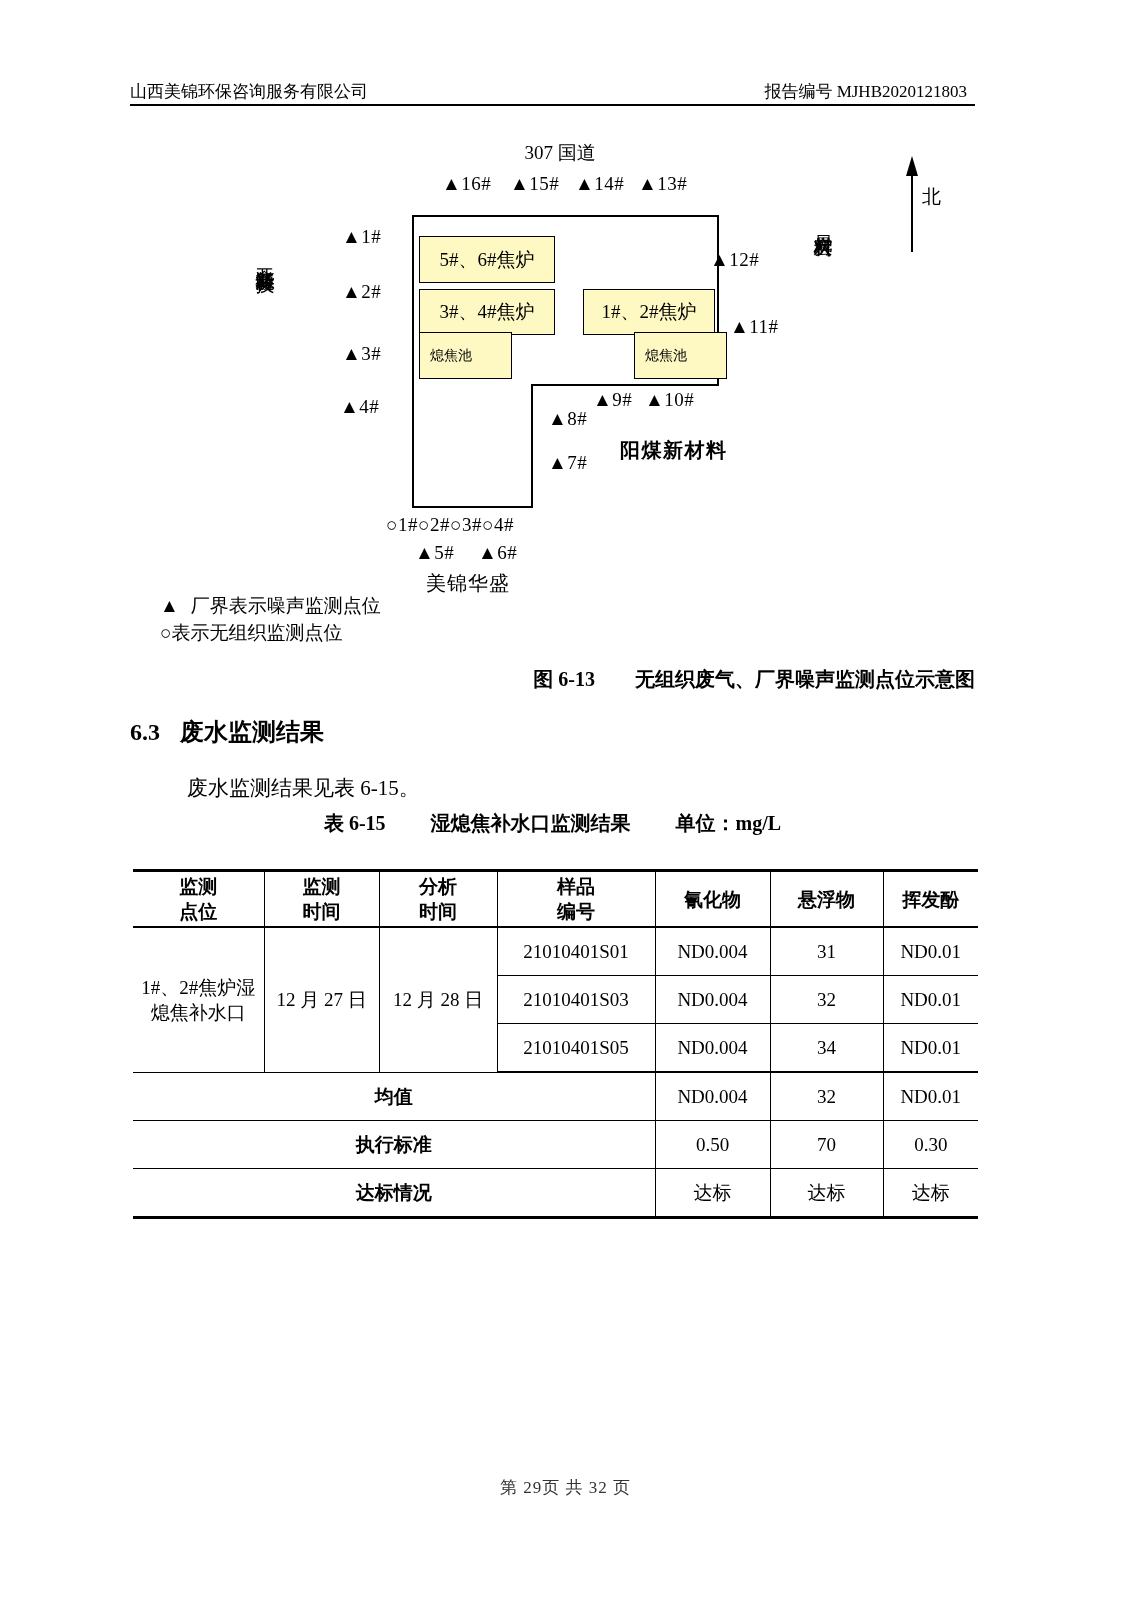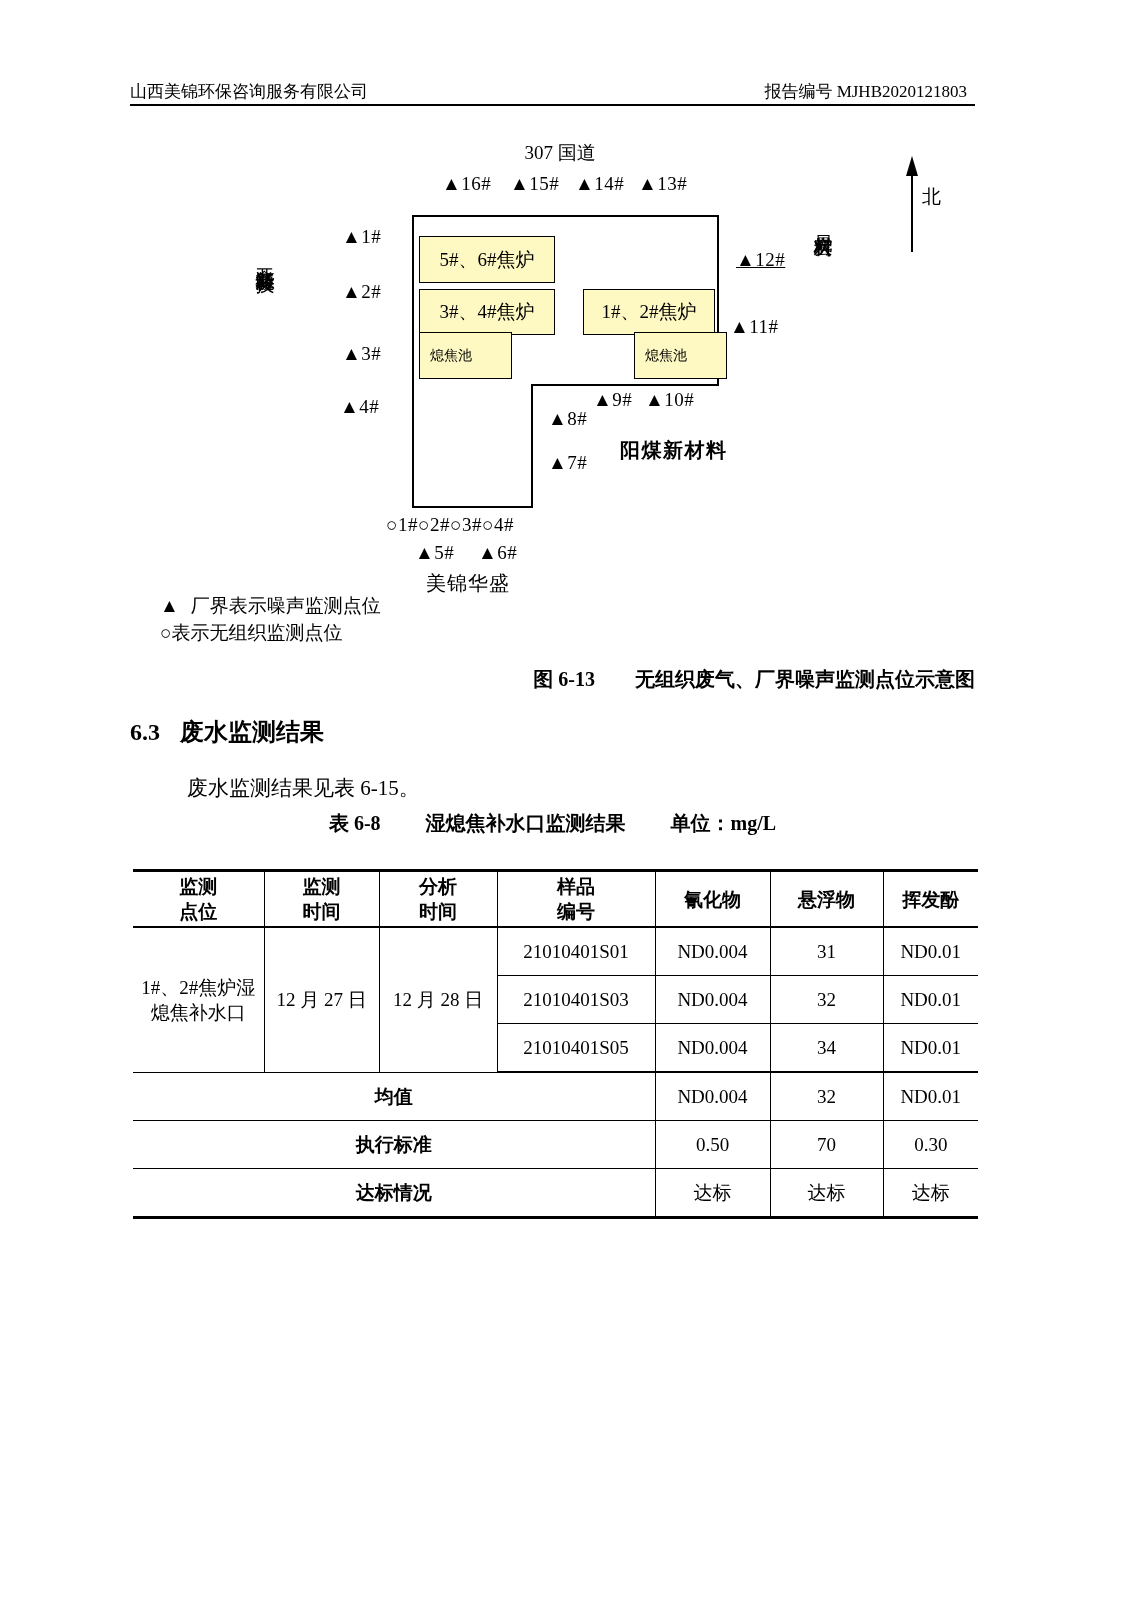--- a/index.html
+++ b/index.html
@@ -111,21 +111,21 @@
       <span class="noise-pt" style="left: 342px; top: 281px;">▲2#</span>
       <span class="noise-pt" style="left: 342px; top: 343px;">▲3#</span>
       <span class="noise-pt" style="left: 340px; top: 396px;">▲4#</span>
       <span class="noise-pt" style="left: 415px; top: 542px;">▲5#</span>
       <span class="noise-pt" style="left: 478px; top: 542px;">▲6#</span>
       <span class="noise-pt" style="left: 548px; top: 452px;">▲7#</span>
       <span class="noise-pt" style="left: 548px; top: 408px;">▲8#</span>
       <span class="noise-pt" style="left: 593px; top: 389px;">▲9#</span>
       <span class="noise-pt" style="left: 645px; top: 389px;">▲10#</span>
       <span class="noise-pt" style="left: 730px; top: 316px;">▲11#</span>
-      <span class="noise-pt" style="left: 736px; top: 249px; text-decoration: underline;">▲12#</span>
+      <span class="noise-pt" style="left: 710px; top: 249px;">▲12#</span>
       <span class="noise-pt" style="left: 638px; top: 173px;">▲13#</span>
       <span class="noise-pt" style="left: 575px; top: 173px;">▲14#</span>
       <span class="noise-pt" style="left: 510px; top: 173px;">▲15#</span>
       <span class="noise-pt" style="left: 442px; top: 173px;">▲16#</span>
     </div>
   <div class="abs circle-row" id="fugitive-points"><span>○1#</span><span>○2#</span><span>○3#</span><span>○4#</span></div>
 
   <div class="abs legend">
     <div class="legend-line"><span class="legend-symbol">▲</span><span>厂界表示噪声监测点位</span></div>
     <div class="legend-line"><span class="legend-symbol">○</span><span>表示无组织监测点位</span></div>
@@ -134,21 +134,21 @@
   <div class="abs fig-caption">
     <span class="cap-label">图 6-13</span><span>无组织废气、厂界噪声监测点位示意图</span>
   </div>
 
   <div class="abs section-heading">
     <span class="sec-num">6.3</span><span>废水监测结果</span>
   </div>
   <div class="abs intro-para">废水监测结果见表 6-15。</div>
 
   <div class="abs table-title">
-    <span class="tt-label">表 6-8</span><span>湿熄焦补水口监测结果</span><span class="tt-unit">单位：mg/L</span>
+    <span class="tt-label">表 6-15</span><span>湿熄焦补水口监测结果</span><span class="tt-unit">单位：mg/L</span>
   </div>
 
   <table class="data-table">
     <colgroup>
       <col style="width:131px">
         <col style="width:115px">
         <col style="width:118px">
         <col style="width:158px">
       <col style="width:115px">
         <col style="width:113px">
@@ -222,14 +222,15 @@
       </tr>
       <tr>
         <td class="no-left label-cell" colspan="4">达标情况</td>
         <td>达标</td>
         <td>达标</td>
         <td>达标</td>
       </tr>
     </tbody>
   </table>
 
+  <div class="abs footer">第 29页 共 32 页</div>
 
 </div>
 
 </body></html>

